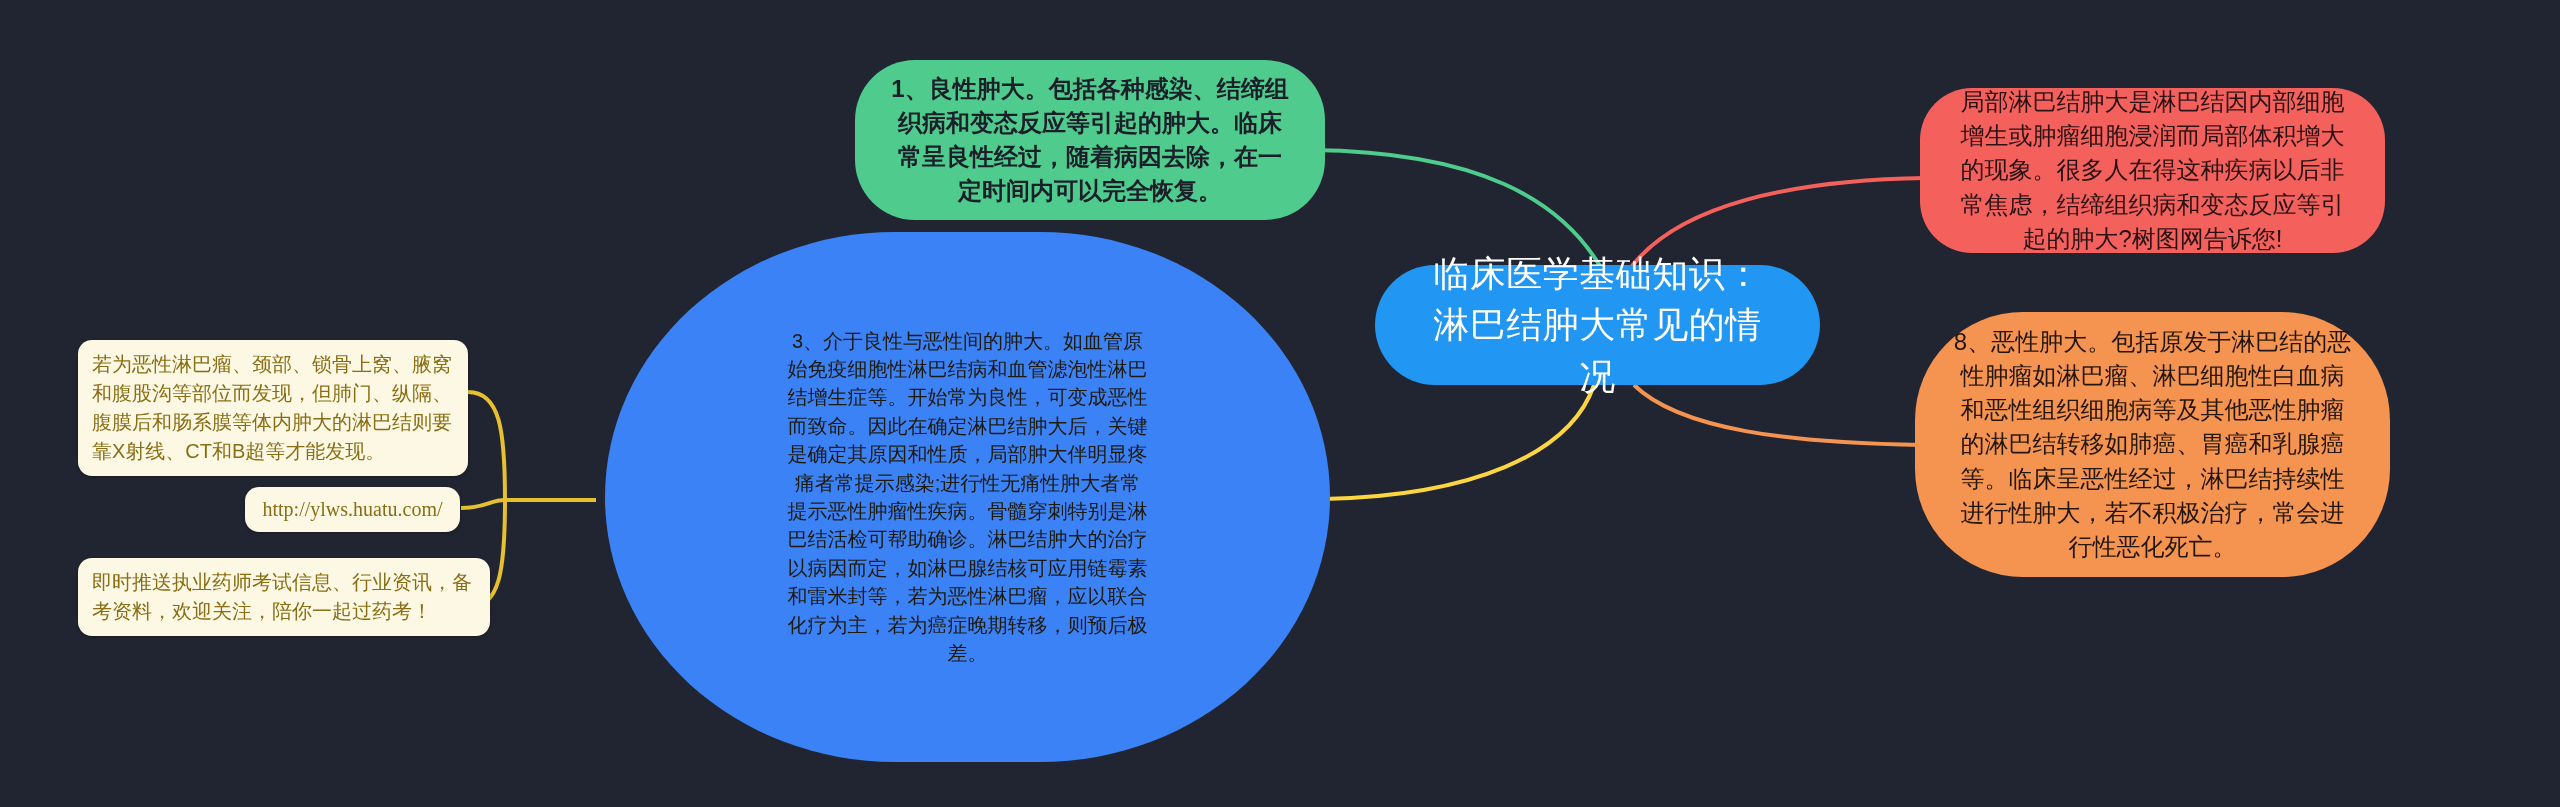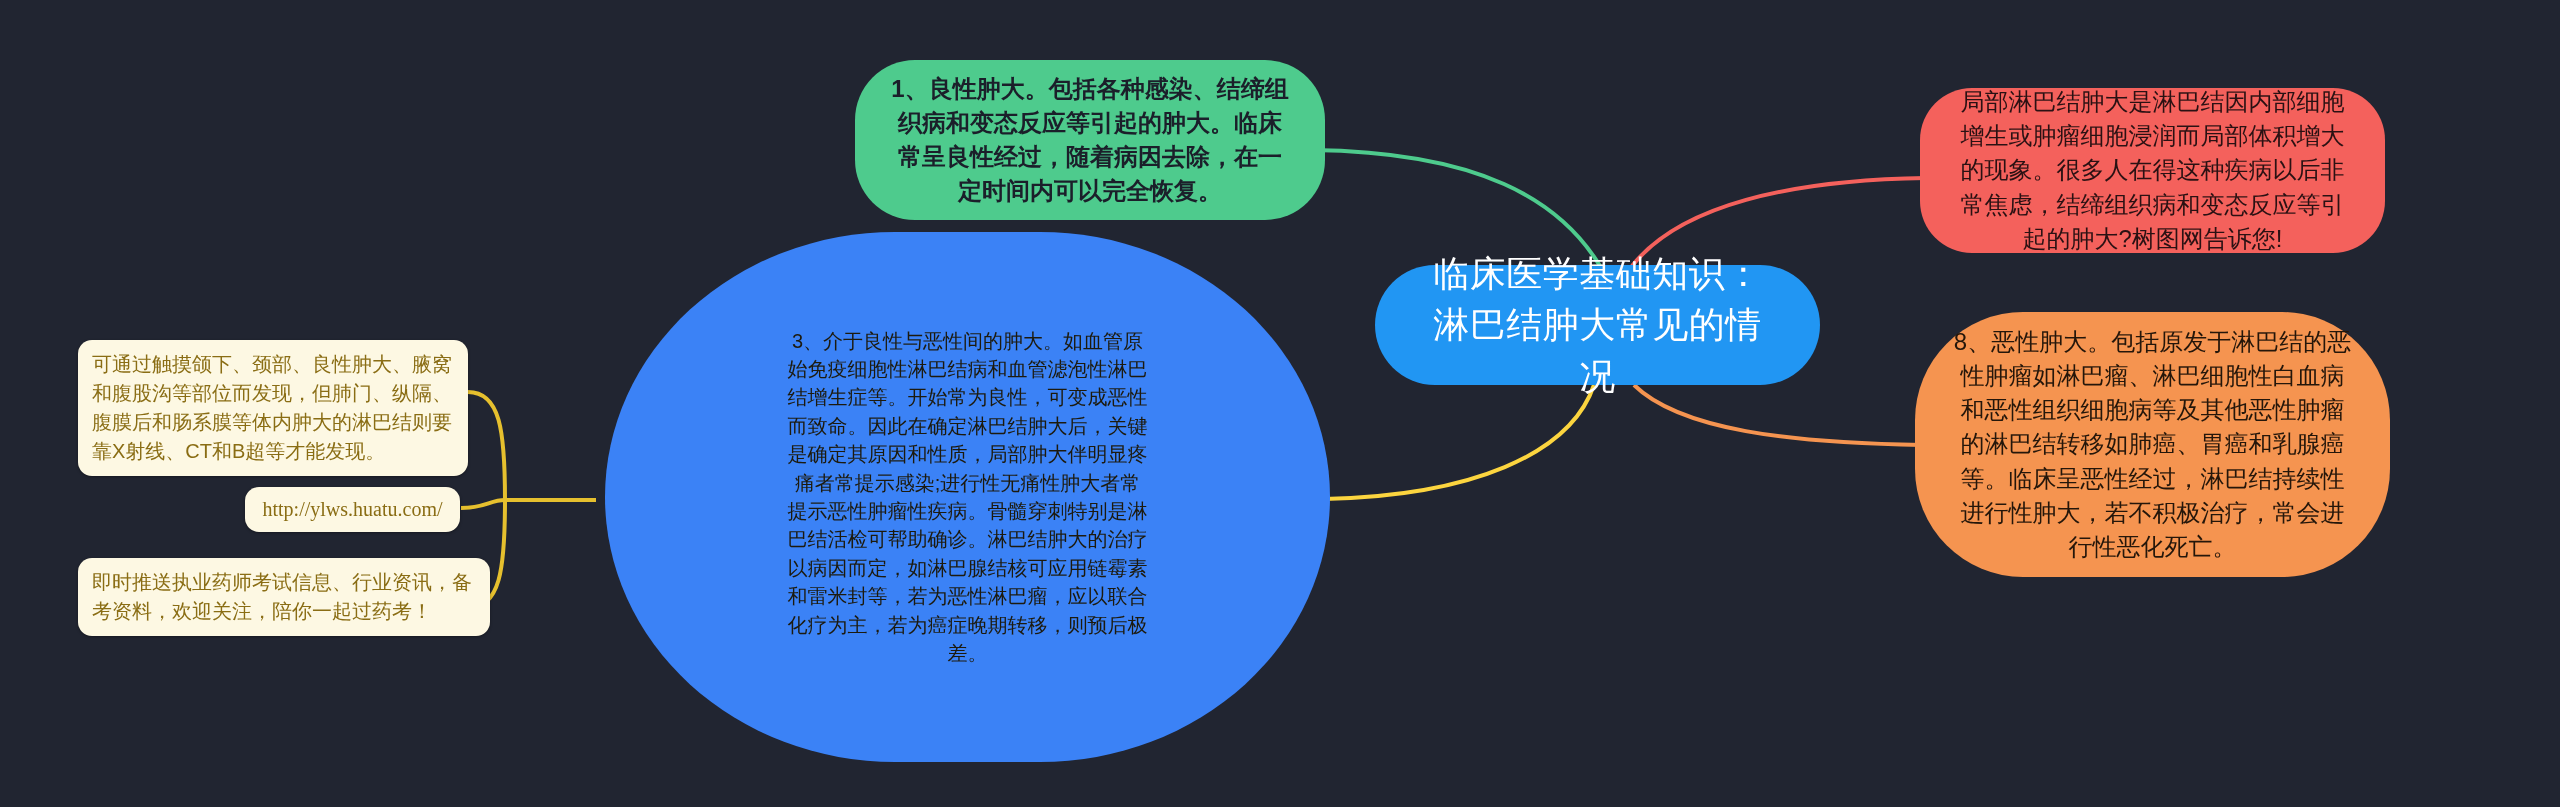--- a/index.html
+++ b/index.html
@@ -136,19 +136,19 @@
   <div class="node" id="node-green">1、良性肿大。包括各种感染、结缔组织病和变态反应等引起的肿大。临床常呈良性经过，随着病因去除，在一定时间内可以完全恢复。</div>
 
   <div class="node" id="node-red">局部淋巴结肿大是淋巴结因内部细胞增生或肿瘤细胞浸润而局部体积增大的现象。很多人在得这种疾病以后非常焦虑，结缔组织病和变态反应等引起的肿大?树图网告诉您!</div>
 
   <div class="node" id="node-orange">8、恶性肿大。包括原发于淋巴结的恶性肿瘤如淋巴瘤、淋巴细胞性白血病和恶性组织细胞病等及其他恶性肿瘤的淋巴结转移如肺癌、胃癌和乳腺癌等。临床呈恶性经过，淋巴结持续性进行性肿大，若不积极治疗，常会进行性恶化死亡。</div>
 
   <div class="node" id="node-yellow">3、介于良性与恶性间的肿大。如血管原始免疫细胞性淋巴结病和血管滤泡性淋巴结增生症等。开始常为良性，可变成恶性而致命。因此在确定淋巴结肿大后，关键是确定其原因和性质，局部肿大伴明显疼痛者常提示感染;进行性无痛性肿大者常提示恶性肿瘤性疾病。骨髓穿刺特别是淋巴结活检可帮助确诊。淋巴结肿大的治疗以病因而定，如淋巴腺结核可应用链霉素和雷米封等，若为恶性淋巴瘤，应以联合化疗为主，若为癌症晚期转移，则预后极差。</div>
 
   <div class="node" id="node-center">临床医学基础知识：淋巴结肿大常见的情况</div>
 
-  <div class="sidebox" id="box-detect">可通过触摸颌下、颈部、良性肿大、腋窝和腹股沟等部位而发现，但肺门、纵隔、腹膜后和肠系膜等体内肿大的淋巴结则要靠X射线、CT和B超等才能发现。</div>
+  <div class="sidebox" id="box-detect">若为恶性淋巴瘤、颈部、锁骨上窝、腋窝和腹股沟等部位而发现，但肺门、纵隔、腹膜后和肠系膜等体内肿大的淋巴结则要靠X射线、CT和B超等才能发现。</div>
 
   <div class="sidebox" id="box-url">http://ylws.huatu.com/</div>
 
   <div class="sidebox" id="box-promo">即时推送执业药师考试信息、行业资讯，备考资料，欢迎关注，陪你一起过药考！</div>
 
 </div>
 
 </body></html>

